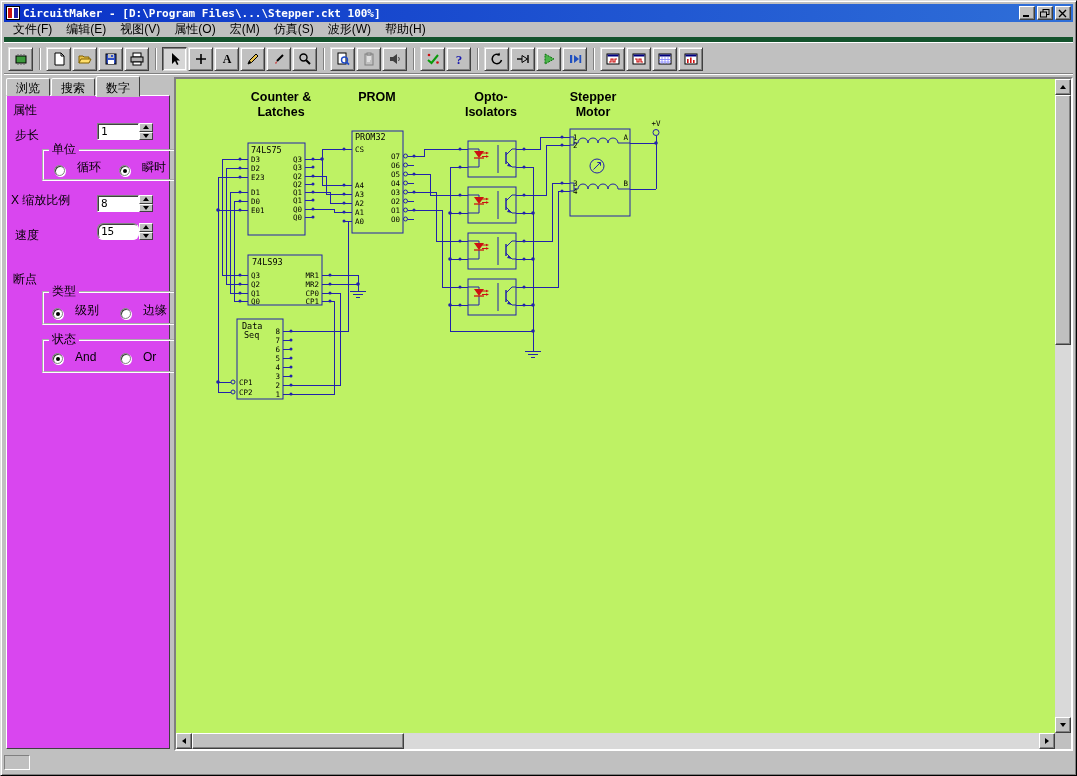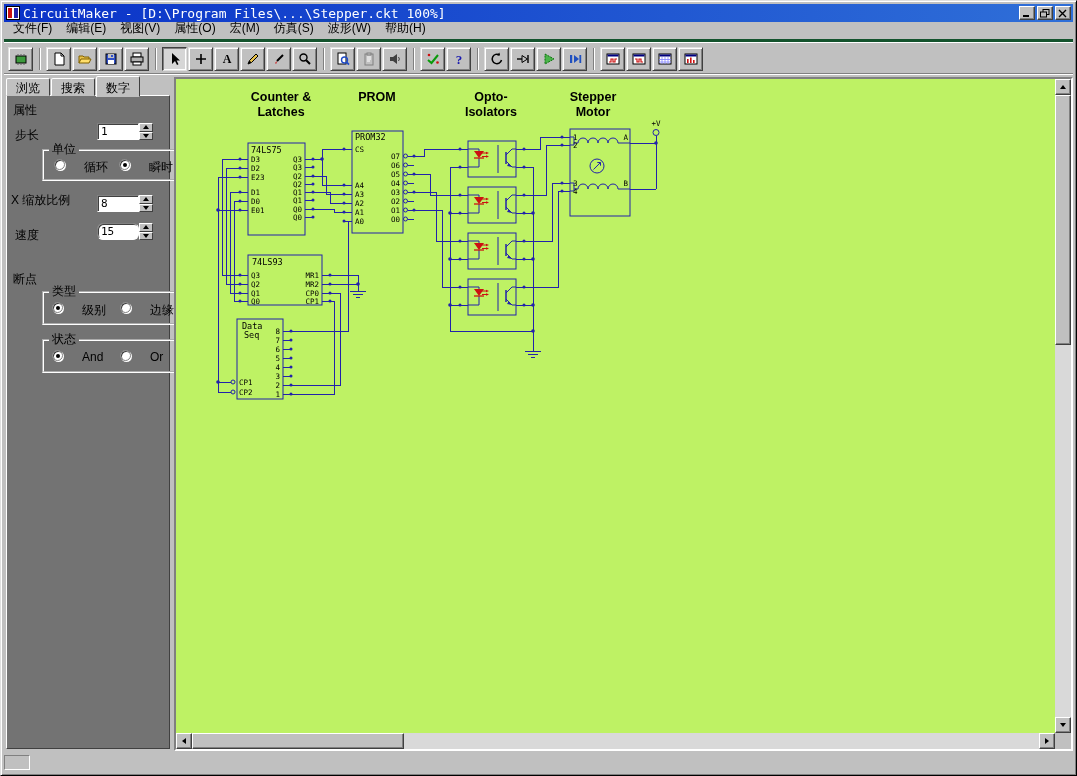--- a/index.html
+++ b/index.html
@@ -8,29 +8,29 @@
 
   .window { position:absolute; inset:0; background:#c0c0c0;
     border:1px solid; border-color:#dfdfdf #000 #000 #dfdfdf;
     box-shadow: inset 1px 1px 0 #fff, inset -1px -1px 0 #808080; }
 
   
   .titlebar { position:absolute; left:3px; top:3px; right:3px; height:18px;
     background:linear-gradient(90deg,#0a32c8,#2f6fd8);
     display:flex; align-items:center; padding:0 2px; }
   .app-icon { width:14px; height:14px; margin-right:3px; flex:0 0 auto; }
-  .title-text { color:#fff; font-family:"DejaVu Sans Mono", monospace; font-weight:normal;
-    font-size:13px; white-space:nowrap; overflow:hidden; flex:1; }
+  .title-text { color:#fff; font-family:"DejaVu Sans Mono", monospace; font-weight:bold;
+    font-size:11px; white-space:nowrap; overflow:hidden; flex:1; }
   .win-btns { display:flex; gap:2px; }
   .wbtn { width:16px; height:14px; background:#c0c0c0; display:flex; align-items:center; justify-content:center;
     border:1px solid; border-color:#fff #404040 #404040 #fff; box-shadow:inset -1px -1px 0 #808080; }
 
   
   .menubar { position:absolute; left:3px; top:21px; right:3px; height:20px;
-    display:flex; align-items:flex-end; font-size:12px; border-bottom:3px solid #14532d;
+    display:flex; align-items:center; font-size:12px; border-bottom:5px solid #14532d;
     box-shadow:0 1px 0 #fff; padding-left:2px; }
   .menu-item { padding:2px 7px; white-space:nowrap; }
 
   
   .toolbar { position:absolute; left:3px; top:43px; right:3px; height:30px;
     display:flex; align-items:center; padding:2px 4px; border-bottom:1px solid #808080; box-shadow:0 1px 0 #fff; }
   .tbtn { width:25px; height:24px; background:#c0c0c0; display:flex; align-items:center; justify-content:center;
     border:1px solid; border-color:#dfdfdf #404040 #404040 #dfdfdf;
     box-shadow:inset 1px 1px 0 #fff, inset -1px -1px 0 #808080; margin-right:1px; flex:0 0 auto; }
   .tbtn.pressed { border-color:#404040 #dfdfdf #dfdfdf #404040;
@@ -40,36 +40,36 @@
 
   
   .client { position:absolute; left:3px; top:74px; right:3px; bottom:24px; }
 
   
   .sidebar { position:absolute; left:0; top:0; bottom:0; width:168px; }
   .tabs { position:absolute; left:2px; top:0; height:21px; display:flex; align-items:flex-end; z-index:3; }
   .tab { height:18px; padding:1px 9px 0; font-size:12px; background:#c0c0c0;
     border:1px solid; border-color:#fff #404040 transparent #fff; border-radius:2px 2px 0 0; margin-right:1px; }
   .tab.active { height:21px; padding-top:3px; margin-bottom:-1px; z-index:4; position:relative; }
-  .tab-page { position:absolute; left:2px; right:2px; top:20px; bottom:2px; background:#737373;
+  .tab-page { position:absolute; left:2px; right:2px; top:20px; bottom:2px; background:#d946ef;
     border:1px solid; border-color:#fff #404040 #404040 #fff; }
   .plabel { position:absolute; font-size:12px; white-space:nowrap; }
   .win-input { position:absolute; width:42px; height:17px; background:#fff;
     border:1px solid; border-color:#808080 #fff #fff #808080; box-shadow:inset 1px 1px 0 #404040;
     font-family:"DejaVu Sans Mono", monospace; font-size:11px; padding:0 0 0 3px; }
   .spinner { position:absolute; width:14px; height:17px; display:flex; flex-direction:column; }
   .spbtn { flex:1; background:#c0c0c0; border:1px solid; border-color:#fff #404040 #404040 #fff;
     display:flex; align-items:center; justify-content:center; }
   .tri-up { width:0; height:0; border-left:3px solid transparent; border-right:3px solid transparent; border-bottom:4px solid #000; }
   .tri-dn { width:0; height:0; border-left:3px solid transparent; border-right:3px solid transparent; border-top:4px solid #000; }
   .tri-l  { width:0; height:0; border-top:3px solid transparent; border-bottom:3px solid transparent; border-right:4px solid #000; }
   .tri-r  { width:0; height:0; border-top:3px solid transparent; border-bottom:3px solid transparent; border-left:4px solid #000; }
   fieldset.grp { position:absolute; border:2px groove #fff; font-size:12px;margin-left:31px; }
   fieldset.grp legend { font-size:12px; margin-left:5px; padding:0 3px; }
-  .radio-row { position:absolute; display:flex; align-items:flex-start; gap:19px; font-size:12px; }
+  .radio-row { position:absolute; display:flex; align-items:flex-end; gap:12px; font-size:12px; }
   .radio { width:11px; height:11px; border-radius:50%; background:#fff; position:relative; flex:0 0 auto;
     border:1px solid #808080; box-shadow:inset 1px 1px 0 #404040, 1px 1px 0 #fff; }
   .radio.checked::after { content:""; position:absolute; left:3px; top:3px; width:4px; height:4px; border-radius:50%; background:#000; }
 
   
   .canvas-frame { position:absolute; left:170px; top:2px; right:0; bottom:0;
     border:2px solid; border-color:#808080 #fff #fff #808080; background:#c0c0c0; }
   .canvas-white { position:absolute; left:0; top:0; right:16px; bottom:16px; background:#bef264; overflow:hidden; }
   .vscroll { position:absolute; top:0; right:0; bottom:16px; width:16px; background:#d9d9d9; }
   .hscroll { position:absolute; left:0; bottom:0; right:16px; height:16px; background:#d9d9d9; }

